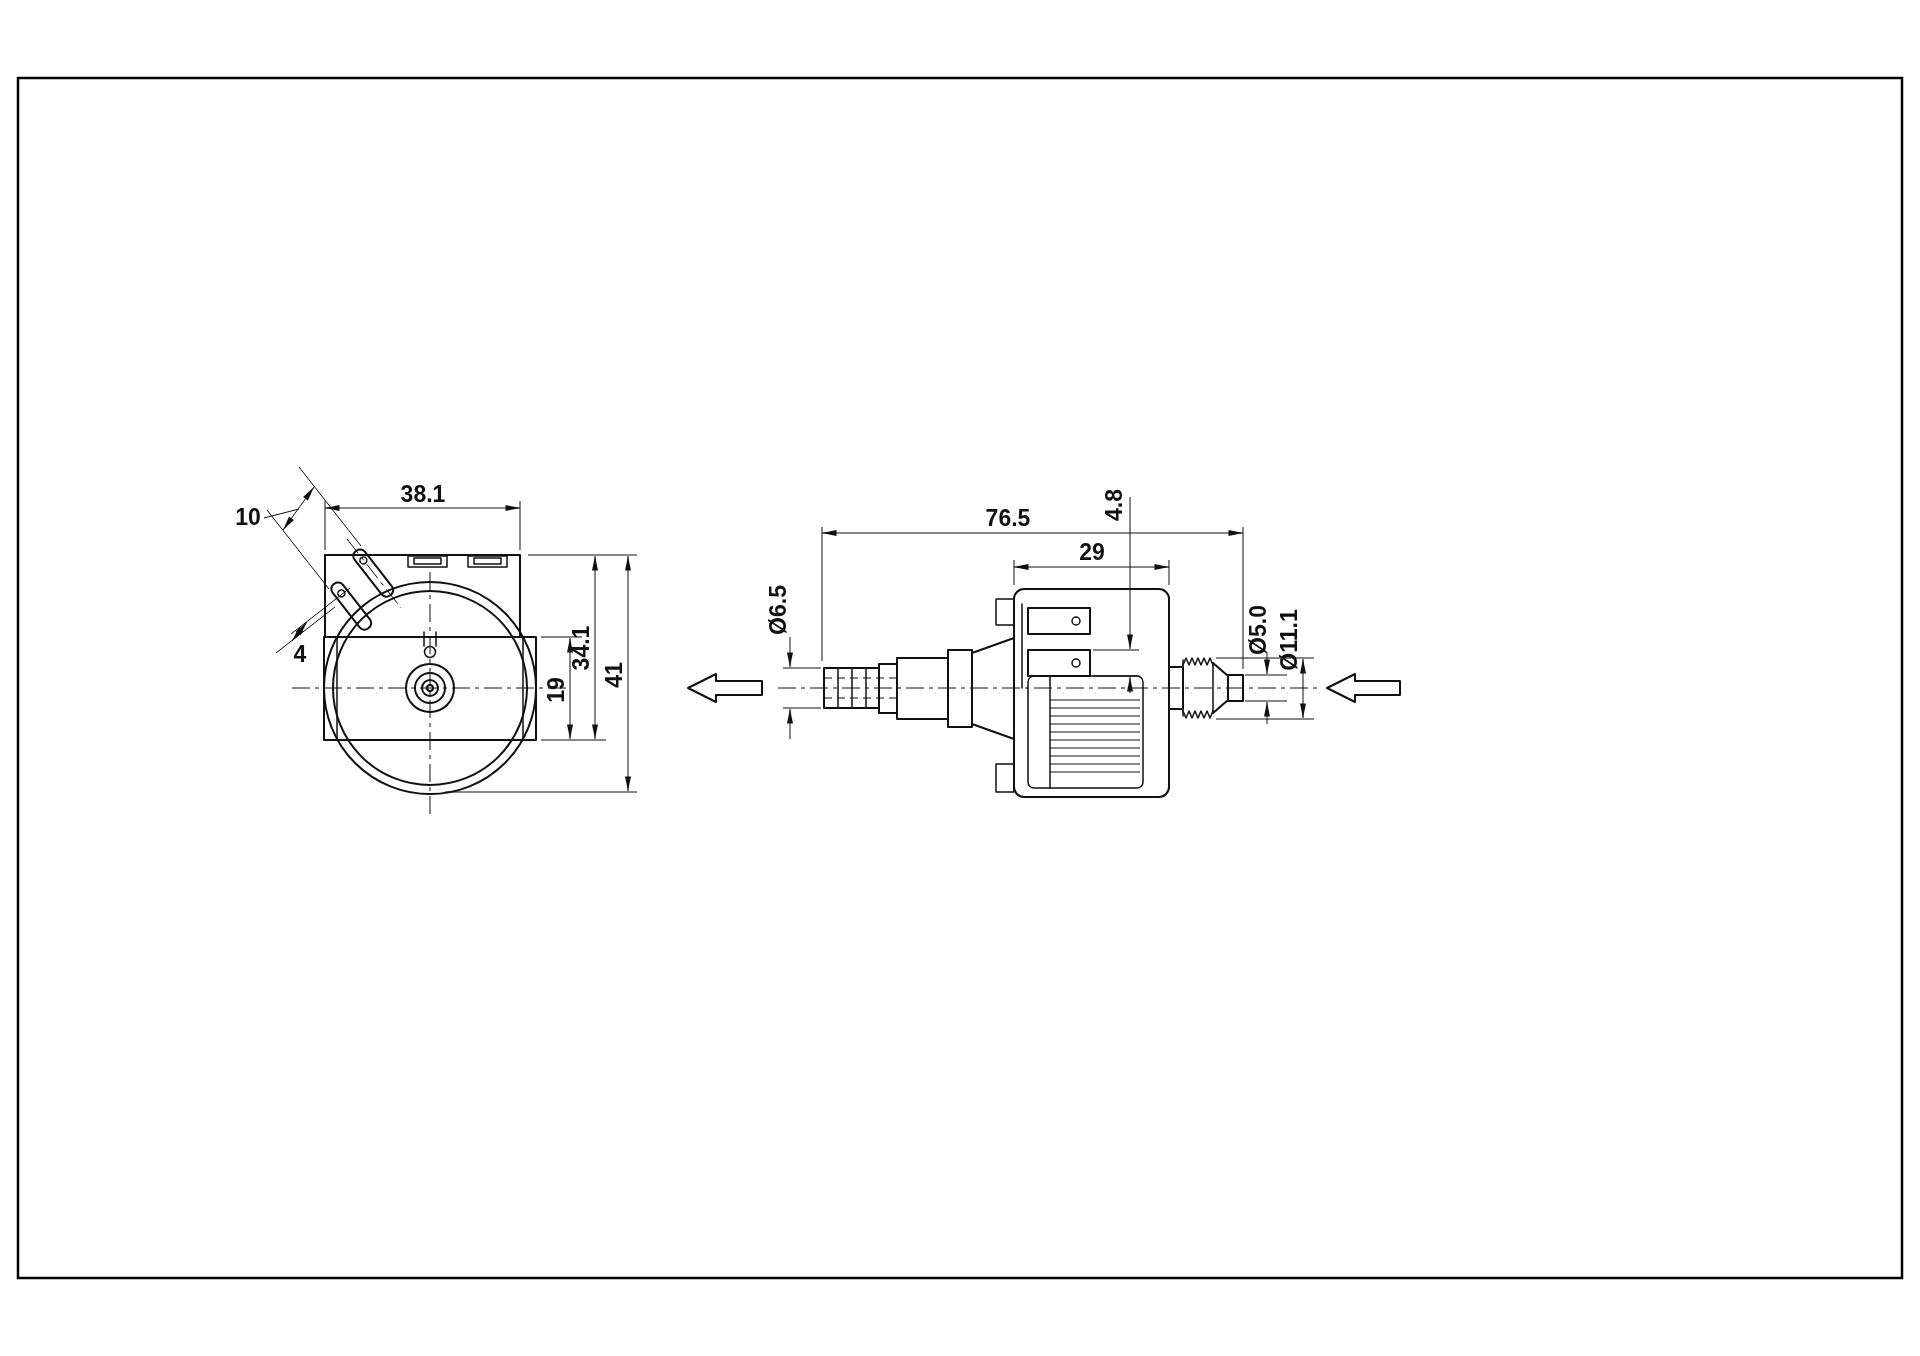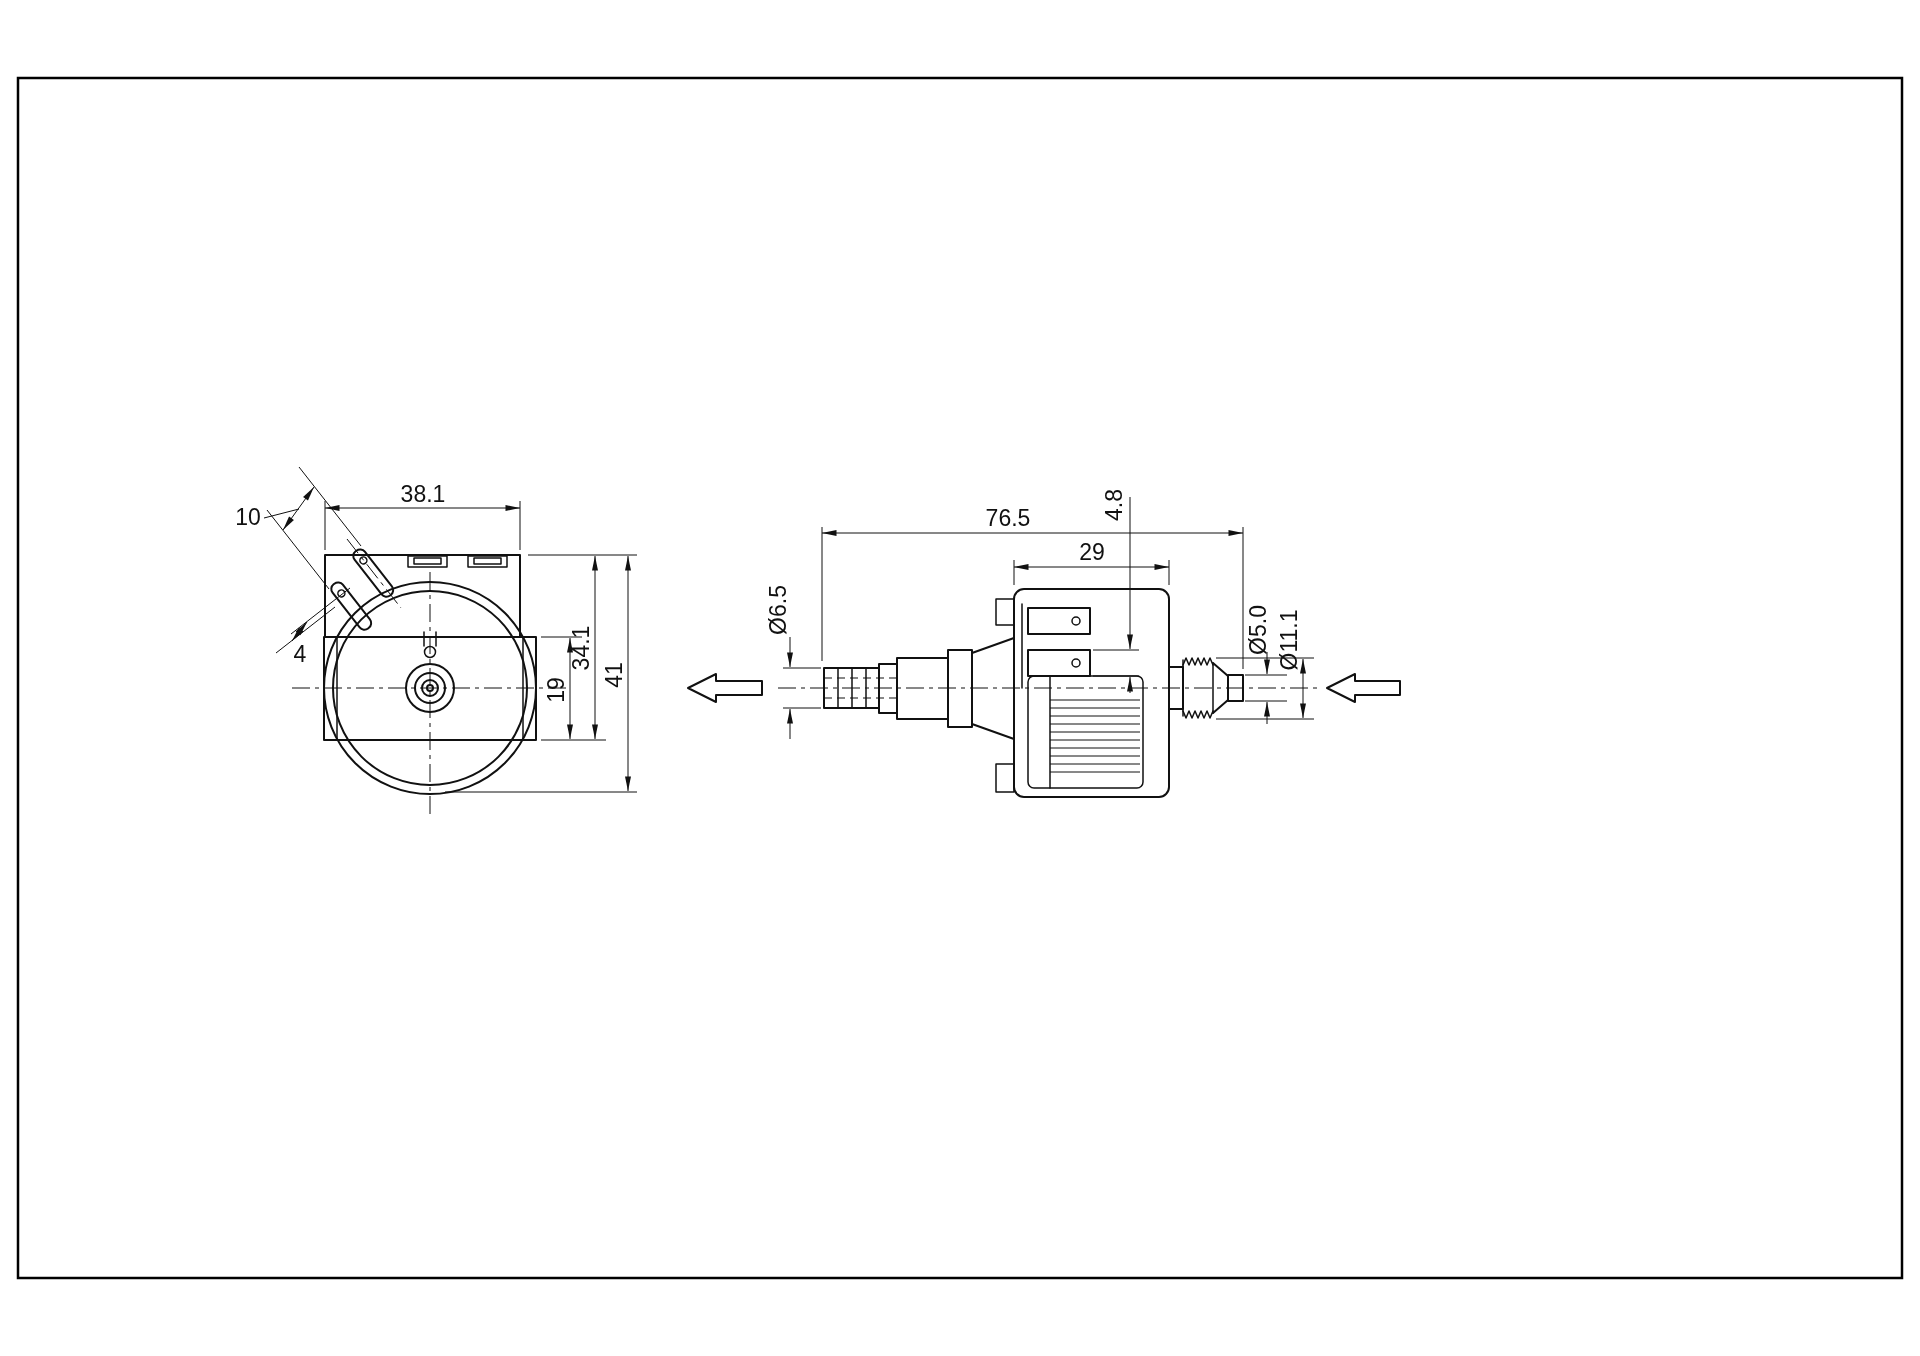--- a/index.html
+++ b/index.html
@@ -1,16 +1,16 @@
 <!DOCTYPE html>
 <html><head>
 <meta charset="utf-8">
 <style>
   html,body{margin:0;padding:0;background:#fff;}
-  .page{width:1920px;height:1356px;position:relative;background:#fff;overflow:hidden;}
+  .page{width:1920px;height:1356px;position:relative;background:#fff;overflow:hidden;font-weight:bold;}
   svg{display:block;}
   .frame{fill:none;stroke:#000;stroke-width:2.5;}
   .s{fill:none;stroke:#111;stroke-width:2;stroke-linecap:round;stroke-linejoin:round;}
   .s15{fill:none;stroke:#111;stroke-width:1.5;stroke-linecap:round;stroke-linejoin:round;}
   .thin{fill:none;stroke:#111;stroke-width:1;}
   .cl{fill:none;stroke:#111;stroke-width:1;stroke-dasharray:18 5 4 5;}
   .hid{fill:none;stroke:#111;stroke-width:1.2;stroke-dasharray:8 5;}
   .flow{fill:#fff;stroke:#111;stroke-width:2;stroke-linejoin:round;}
   .lbl{font-family:"Liberation Sans", sans-serif;font-size:23px;fill:#111;}
 </style>

